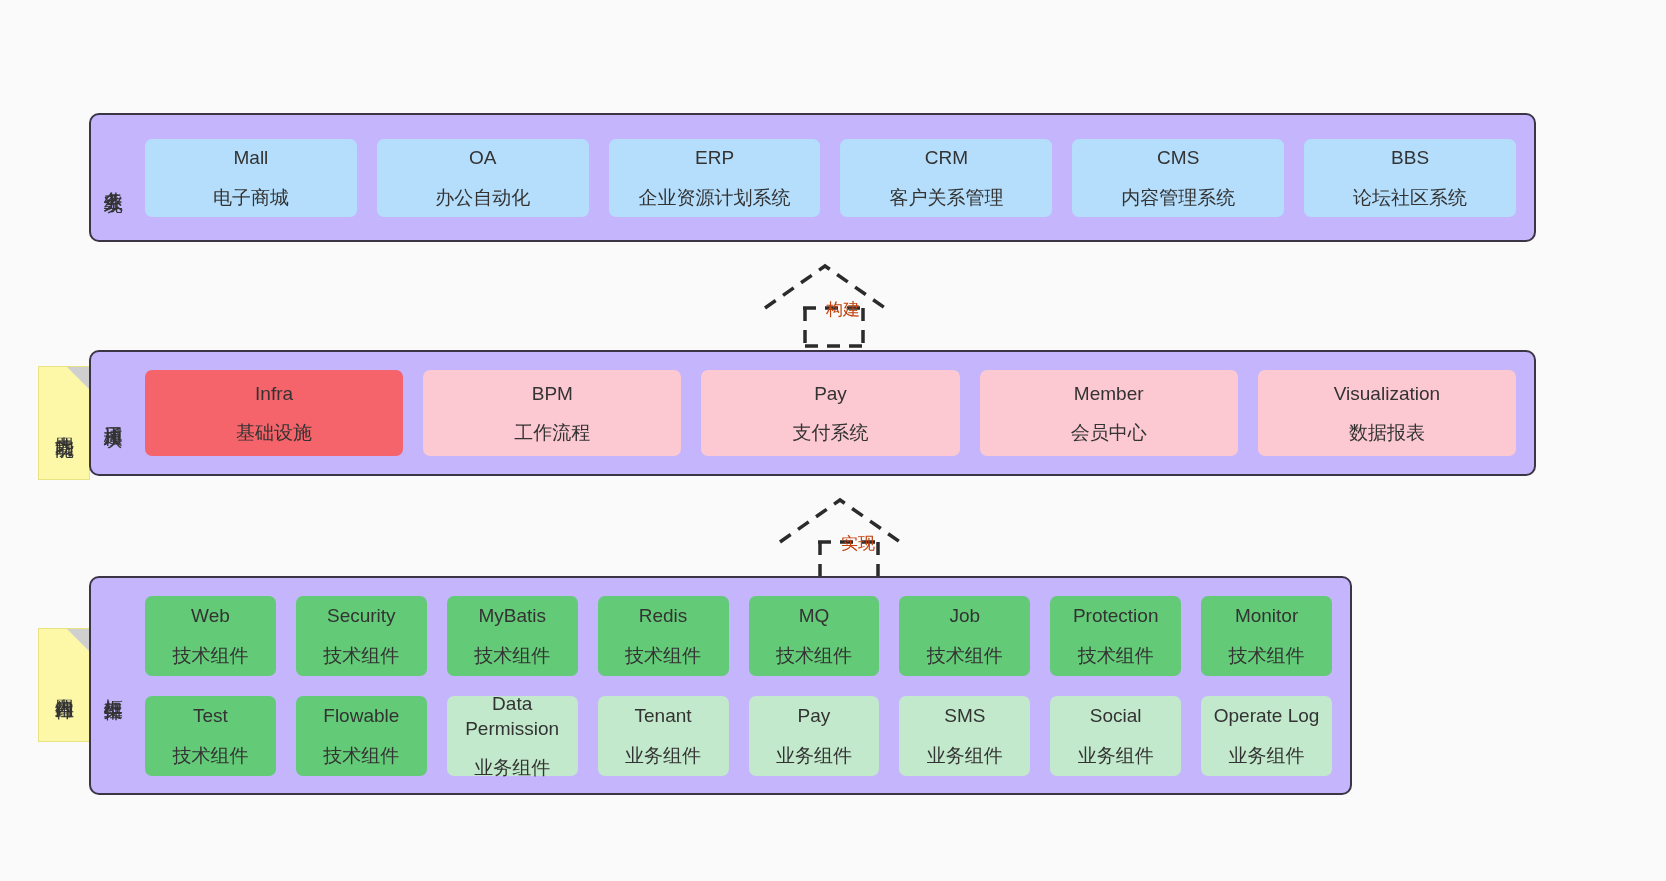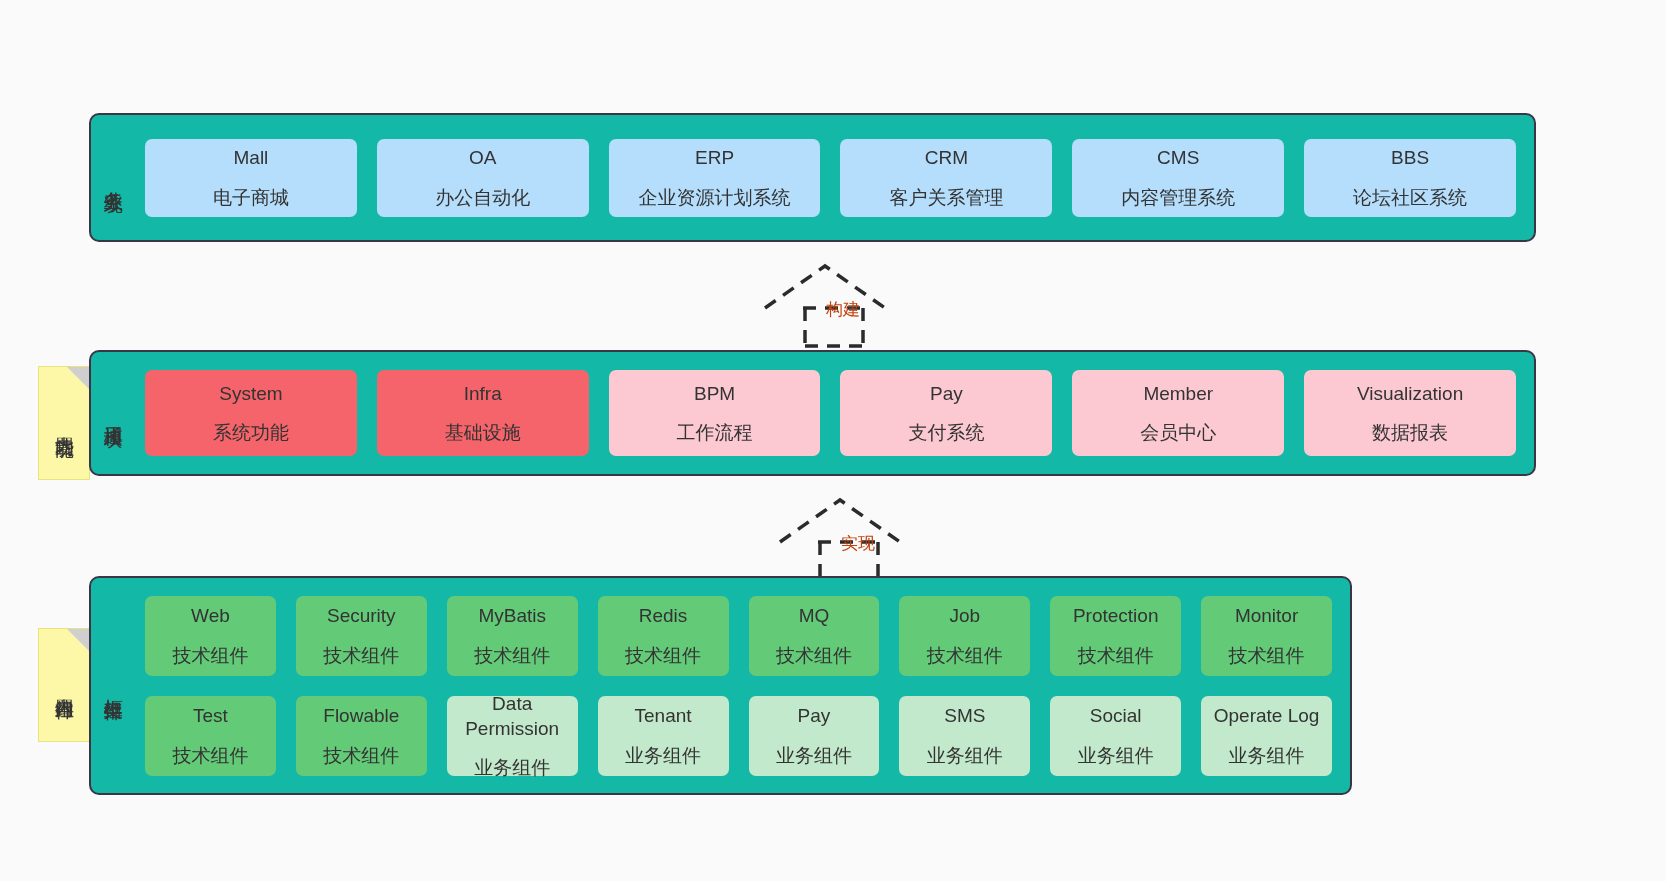--- a/index.html
+++ b/index.html
@@ -18,21 +18,21 @@
 
   #canvas {
     position: absolute;
     inset: 0;
   }
 
   
   .layer {
     position: absolute;
     box-sizing: border-box;
-    background: #14b8a6;
+    background: #c4b5fd;
     border: 2px solid #3b3545;
     border-radius: 10px;
     display: flex;
     align-items: stretch;
   }
 
   .layer-title {
     flex: 0 0 auto;
     width: 40px;
     display: flex;
@@ -192,24 +192,20 @@
   <div class="note" style="left:38px; top:366px; width:52px; height:114px;">
     <span class="fold"></span>
     <span>内置功能</span>
   </div>
 
   <div class="layer layer-2" style="left:89px; top:350px; width:1447px; height:126px;">
     <div class="layer-title">通用模块</div>
     <div class="layer-body">
       <div class="row">
         <div class="cell c-red">
-          <span class="en">System</span>
-          <span class="cn">系统功能</span>
-        </div>
-        <div class="cell c-red">
           <span class="en">Infra</span>
           <span class="cn">基础设施</span>
         </div>
         <div class="cell c-pink">
           <span class="en">BPM</span>
           <span class="cn">工作流程</span>
         </div>
         <div class="cell c-pink">
           <span class="en">Pay</span>
           <span class="cn">支付系统</span>

